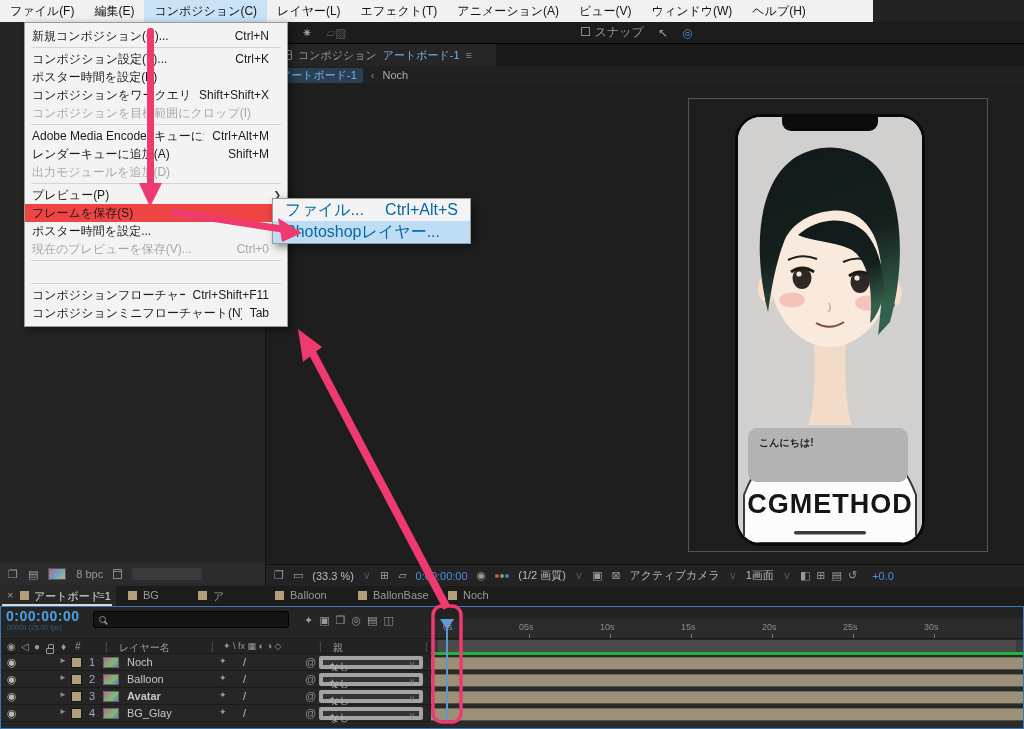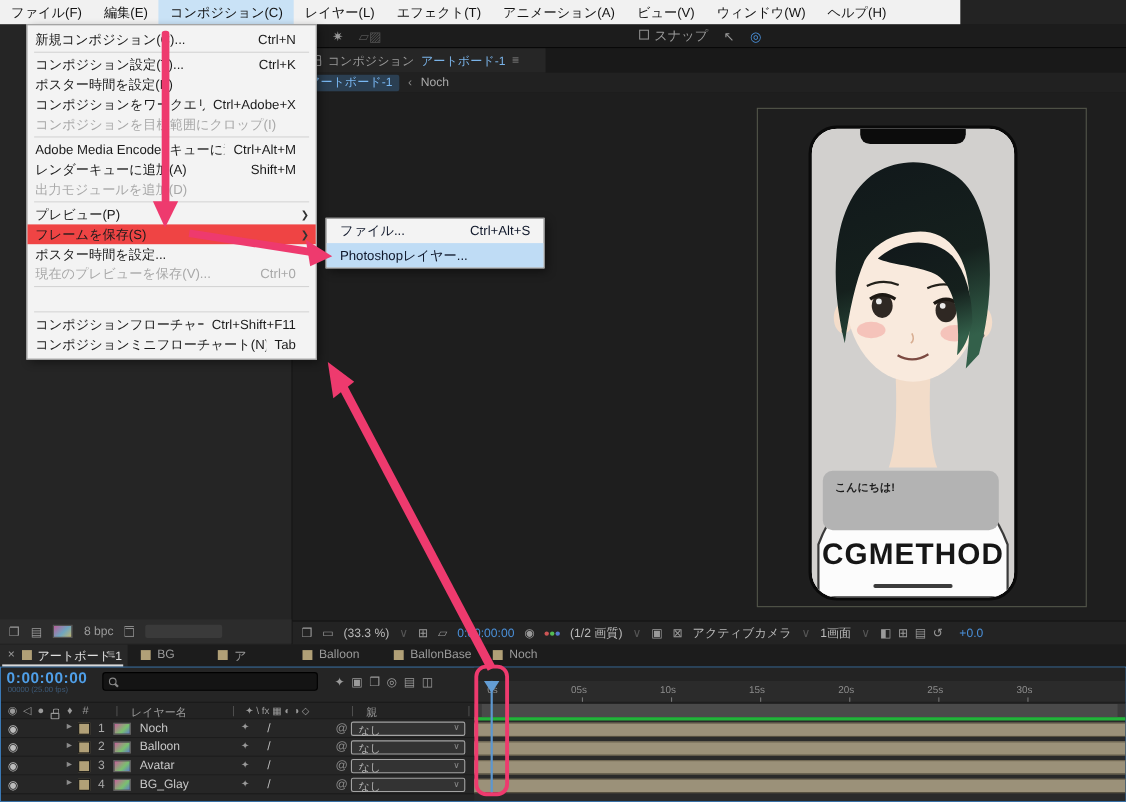--- a/index.html
+++ b/index.html
@@ -55,21 +55,21 @@
   #tc-sub { position:absolute; left:6px; top:17px; font-size:7px; color:#3d5a78; }
   #tl-search { position:absolute; left:92px; top:4px; width:196px; height:17px; background:#141414; border:1px solid #000; border-radius:3px; display:flex; align-items:center; padding:0 5px; }
   .mag { position:relative; width:7px; height:7px; border:1.5px solid #888; border-radius:50%; }
   .mag::after { content:""; position:absolute; width:4px; height:1.5px; background:#888; transform:rotate(45deg); right:-3px; bottom:-1px; }
   #tl-tools { position:absolute; left:303px; top:7px; width:125px; font-size:11px; color:#9a9a9a; letter-spacing:6px; }
   #tl-header { position:absolute; left:0; top:31px; width:430px; height:16px; background:#232323; border-top:1px solid #1a1a1a; border-bottom:1px solid #1a1a1a; font-size:10px; color:#9a9a9a; }
   .lrow { position:absolute; left:0; width:430px; height:17px; background:#262626; border-bottom:1px solid #1c1c1c; font-size:11px; color:#c8c8c8; }
   .cell { position:absolute; top:2px; }
   .lblsq { position:absolute; left:70px; top:3px; width:11px; height:11px; background:#b1a077; border:1px solid #151515; }
   .lthumb { position:absolute; left:102px; top:3px; width:16px; height:11px; background:linear-gradient(135deg,#c75f9b,#7ac06f 60%,#5f79c7); border:1px solid #666; }
-  .pdrop { position:absolute; left:318px; top:2px; width:104px; height:13px; background:#333; border:1px solid #a3a3a3; border-radius:2px; font-size:10px; color:#b9b9b9; }
+  .pdrop { position:absolute; left:318px; top:2px; width:104px; height:13px; background:#333; border:4px solid #a3a3a3; border-radius:2px; font-size:10px; color:#b9b9b9; }
   #tl-right { position:absolute; left:430px; top:0; width:592px; height:121px; background:#2a2a2a; }
   #ruler { position:absolute; left:0; top:12px; width:592px; height:20px; background:#2b2b2b; border-bottom:1px solid #1a1a1a; }
   .tick { position:absolute; top:3px; font-size:9px; color:#8d8d8d; }
   .tickmark { position:absolute; top:15px; width:1px; height:4px; background:#777; }
   #workarea { position:absolute; left:0; top:32px; width:592px; height:13px; background:#4a4a4a; border-top:1px solid #262626; }
   #workarea::before, #workarea::after { content:""; position:absolute; top:0; width:7px; height:13px; background:#3b3b3b; }
   #workarea::before { left:0; } #workarea::after { right:0; }
   #greenline { position:absolute; left:0; top:45px; width:592px; height:3px; background:#22b33a; }
   .tbar { position:absolute; left:0; width:592px; height:13px; background:#9b9179; border-top:1px solid #6f6753; border-bottom:1px solid #565040; }
   #playhead-line { position:absolute; left:15px; top:12px; width:2px; height:102px; background:#5d97cf; }
@@ -77,21 +77,21 @@
 
   
   #menu-popup { position:absolute; left:24px; top:22px; width:264px; background:#f3f3f3; border:1px solid #9a9a9a; box-shadow:3px 3px 8px rgba(0,0,0,.45); padding:4px 0; z-index:30; font-size:12px; color:#1b1b1b; }
   .prow { height:18px; line-height:18px; display:flex; padding:0 6px 0 7px; }
   .prow .plabel { flex:1; white-space:nowrap; overflow:hidden; }
   .prow .pshort { margin-left:8px; }
   .prow .parrow { width:12px; text-align:right; font-size:9px; color:#333; }
   .prow.dis { color:#a8a8a8; }
   .prow.hl { background:#ef4444; }
   .psep { height:1px; background:#d4d4d4; margin:2px 6px; }
-  #submenu { position:absolute; left:296px; top:198px; width:199px; background:#f3f3f3; border:1px solid #9a9a9a; box-shadow:3px 3px 8px rgba(0,0,0,.45); z-index:31; font-size:12px; color:#0f172a; }
+  #submenu { position:absolute; left:272px; top:198px; width:199px; background:#f3f3f3; border:1px solid #9a9a9a; box-shadow:3px 3px 8px rgba(0,0,0,.45); z-index:31; font-size:16px; color:#0369a1; }
   .srow { height:22px; line-height:22px; display:flex; padding:0 12px; }
   .srow .plabel { flex:1; }
   .srow.hl { background:#bfdcf5; }
 
   
   #anno { position:absolute; left:0; top:0; z-index:50; pointer-events:none; }
 </style>
 </head>
 <body>
 
@@ -312,21 +312,21 @@
               <span class="abs" style="left:6px;">なし</span>
               <span class="abs" style="right:4px; font-size:8px; color:#8a8a8a;">∨</span>
             </span>
         </div>
         <div class="lrow" style="top:81px;">
           <span class="cell" style="left:6px; color:#bbb;">◉</span>
           <span class="cell" style="left:58px; color:#8b8b8b; font-size:8px;">►</span>
           <span class="lblsq"></span>
           <span class="cell" style="left:88px; color:#aaa;">3</span>
           <span class="lthumb"></span>
-          <span class="cell" style="left:126px;">Avatar</span>
+          <span class="cell" style="left:126px;font-weight:bold;">Avatar</span>
           <span class="cell" style="left:218px; color:#999; font-size:9px;">✦</span>
           <span class="cell" style="left:242px; color:#bbb;">/</span>
           <span class="cell" style="left:304px; color:#888;">@</span>
           <span class="pdrop">
               <span class="abs" style="left:6px;">なし</span>
               <span class="abs" style="right:4px; font-size:8px; color:#8a8a8a;">∨</span>
             </span>
         </div>
         <div class="lrow" style="top:98px;">
           <span class="cell" style="left:6px; color:#bbb;">◉</span>
@@ -386,21 +386,21 @@
         <span class="pshort">Ctrl+K</span>
         <span class="parrow"></span>
       </div>
     <div class="prow">
         <span class="plabel">ポスター時間を設定(E)</span>
         <span class="pshort"></span>
         <span class="parrow"></span>
       </div>
     <div class="prow">
         <span class="plabel">コンポジションをワークエリアにトリム(W)</span>
-        <span class="pshort">Ctrl+Adobe+X</span>
+        <span class="pshort">Shift+Shift+X</span>
         <span class="parrow"></span>
       </div>
     <div class="prow dis">
         <span class="plabel">コンポジションを目標範囲にクロップ(I)</span>
         <span class="pshort"></span>
         <span class="parrow"></span>
       </div>
     <div class="psep"></div>
     <div class="prow">
         <span class="plabel">Adobe Media Encoder キューに追加...</span>

